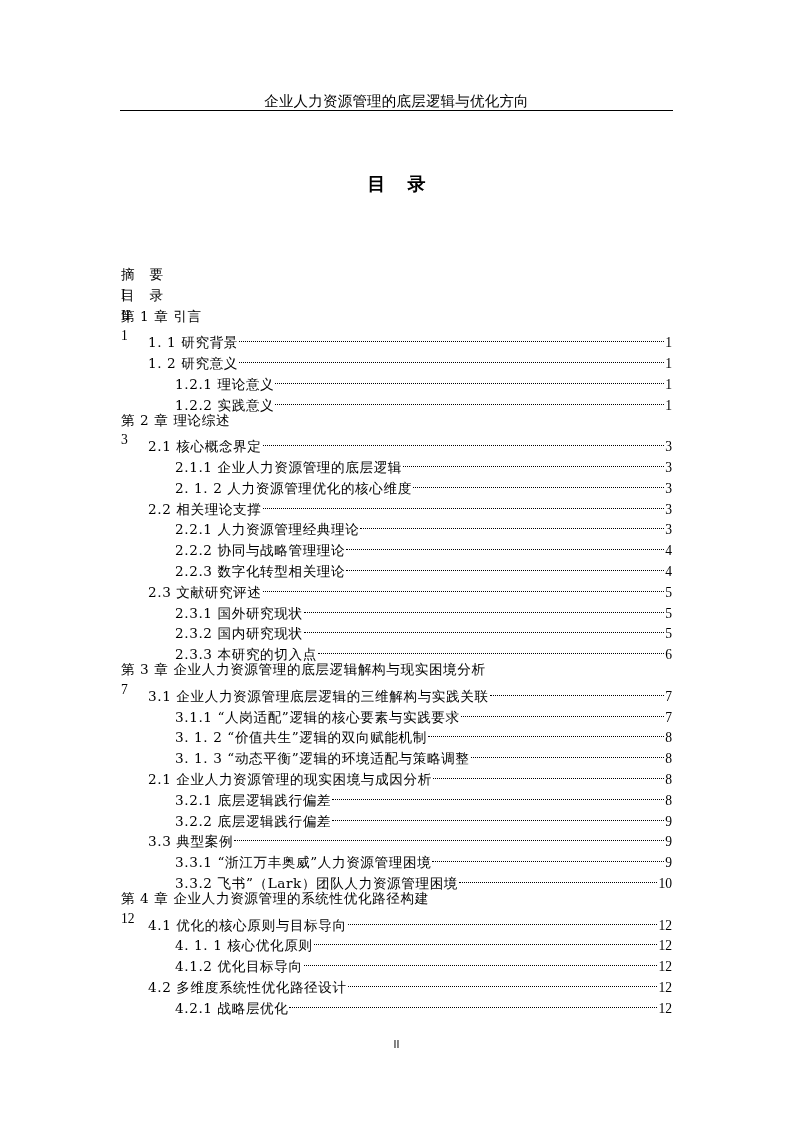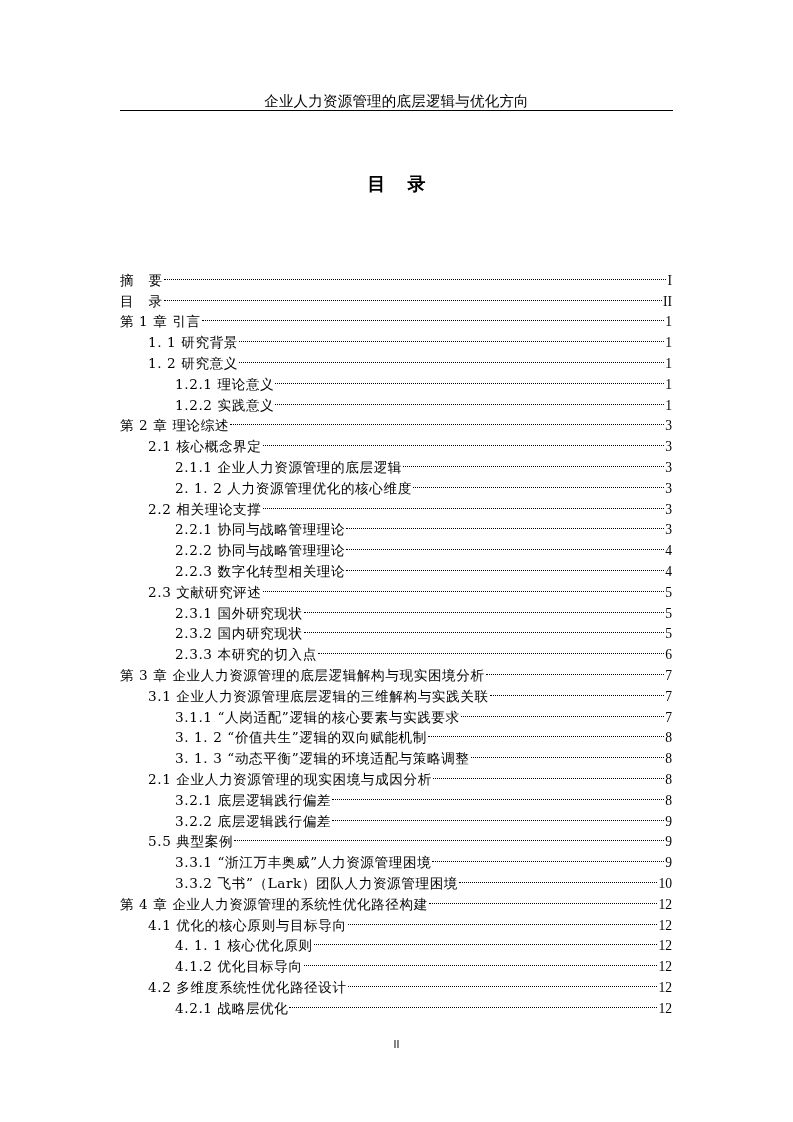--- a/index.html
+++ b/index.html
@@ -14,21 +14,21 @@
   .toc-title .gap { width:22px; }
   .toc { position:absolute; left:120px; top:264px; width:552px; }
   .toc-row { display:flex; align-items:baseline; height:20.8px; line-height:20.8px;
              font-size:13.6px; white-space:nowrap; }
   .toc-row .label { flex:0 0 auto; letter-spacing:0.6px; }
   .toc-row .leader { flex:1 1 auto; overflow:hidden; height:20.8px; margin:0 1px;
                      position:relative; }
   .toc-row .leader::after { content:""; position:absolute; left:0; right:0; bottom:5px;
                      border-bottom:1.4px dotted #000; }
   .toc-row .page { flex:0 0 auto; font-family:"Liberation Serif","DejaVu Serif",serif; font-size:13.6px; }
-  .lvl1 { padding-left:0; }
+  .lvl1 { padding-left:0;flex-direction:column; }
   .lvl2 { padding-left:28px; }
   .lvl3 { padding-left:55px; }
   .footer-page { position:absolute; left:0; width:793px; top:1039px; text-align:center;
                  font-family:"DejaVu Sans","Liberation Sans",sans-serif; font-size:10px; }
 </style>
 </head>
 <body>
 
 <div class="page-header">企业人力资源管理的底层逻辑与优化方向</div>
 <div class="header-rule"></div>
@@ -92,21 +92,21 @@
       <span class="label">2. 1. 2  人力资源管理优化的核心维度</span>
       <span class="leader"></span>
       <span class="page">3</span>
     </div>
     <div class="toc-row lvl2">
       <span class="label">2.2 相关理论支撑</span>
       <span class="leader"></span>
       <span class="page">3</span>
     </div>
     <div class="toc-row lvl3">
-      <span class="label">2.2.1 协同与战略管理理论</span>
+      <span class="label">2.2.1 人力资源管理经典理论</span>
       <span class="leader"></span>
       <span class="page">3</span>
     </div>
     <div class="toc-row lvl3">
       <span class="label">2.2.2 协同与战略管理理论</span>
       <span class="leader"></span>
       <span class="page">4</span>
     </div>
     <div class="toc-row lvl3">
       <span class="label">2.2.3 数字化转型相关理论</span>
@@ -167,21 +167,21 @@
       <span class="label">3.2.1 底层逻辑践行偏差</span>
       <span class="leader"></span>
       <span class="page">8</span>
     </div>
     <div class="toc-row lvl3">
       <span class="label">3.2.2 底层逻辑践行偏差</span>
       <span class="leader"></span>
       <span class="page">9</span>
     </div>
     <div class="toc-row lvl2">
-      <span class="label">5.5 典型案例</span>
+      <span class="label">3.3 典型案例</span>
       <span class="leader"></span>
       <span class="page">9</span>
     </div>
     <div class="toc-row lvl3">
       <span class="label">3.3.1  “浙江万丰奥威”人力资源管理困境</span>
       <span class="leader"></span>
       <span class="page">9</span>
     </div>
     <div class="toc-row lvl3">
       <span class="label">3.3.2   飞书”（Lark）团队人力资源管理困境</span>

